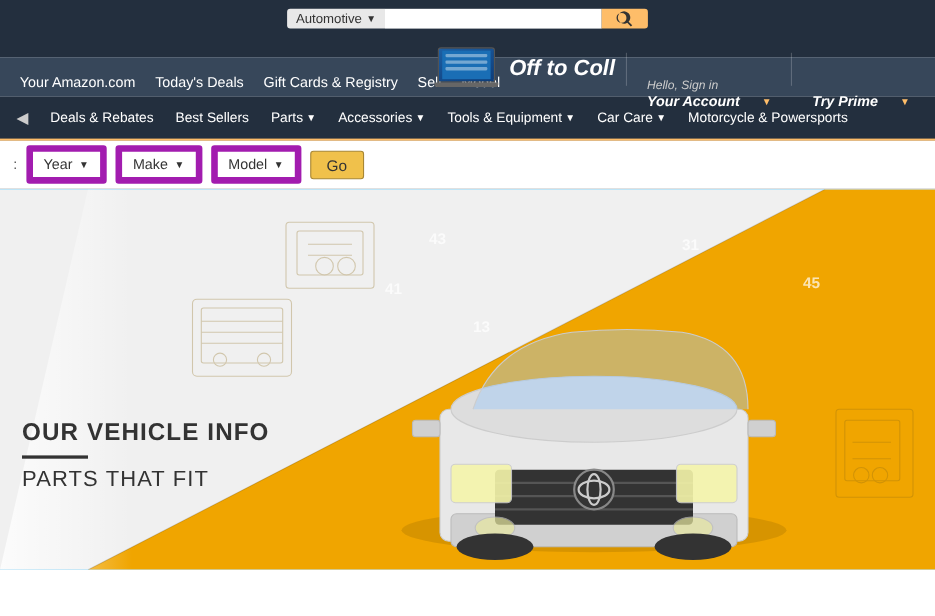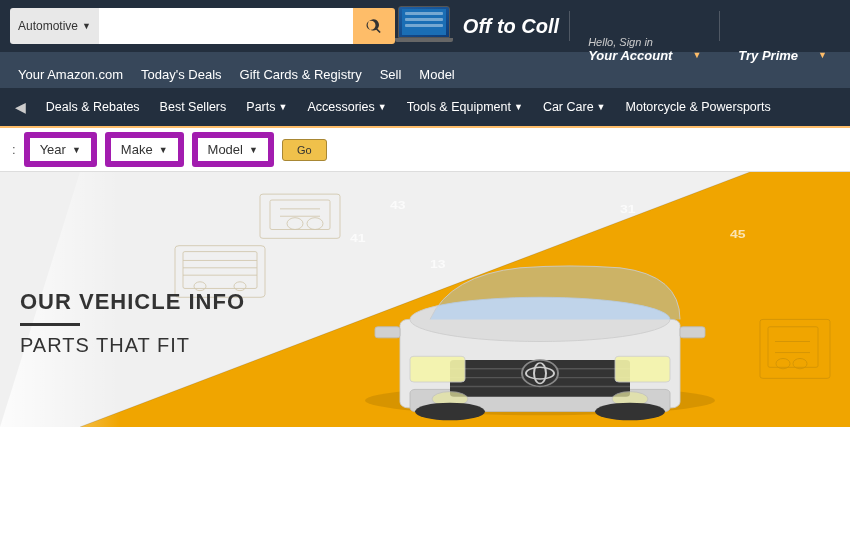--- a/index.html
+++ b/index.html
@@ -114,29 +114,29 @@
       display: flex;
       align-items: center;
       gap: 6px;
       color: #333;
     }
     .go-btn {
       background: #f0c14b;
       border: 1px solid #a88734;
       border-radius: 3px;
       padding: 4px 14px;
-      font-size: 11px;
+      font-size: 14px;
       cursor: pointer;
       color: #333;
     }
 
     
     .hero {
       position: relative;
-      height: 255px;
+      height: 346px;
       background: #7dd3fc;
       overflow: hidden;
     }
     .hero-triangle {
       position: absolute;
       top: 0;
       left: 0;
       width: 100%;
       height: 100%;
     }
@@ -163,20 +163,21 @@
       height: 3px;
       background: #333;
       margin: 8px 0;
     }
     .top-row {
       display: flex;
       align-items: center;
       background: #232f3e;
       padding: 8px 10px;
       height: 52px;
+      flex-direction: column;
     }
     .top-right {
       display: flex;
       align-items: center;
       gap: 10px;
       margin-left: auto;
       padding-right: 5px;
       font-style: italic;
     }
     .divider-v {

